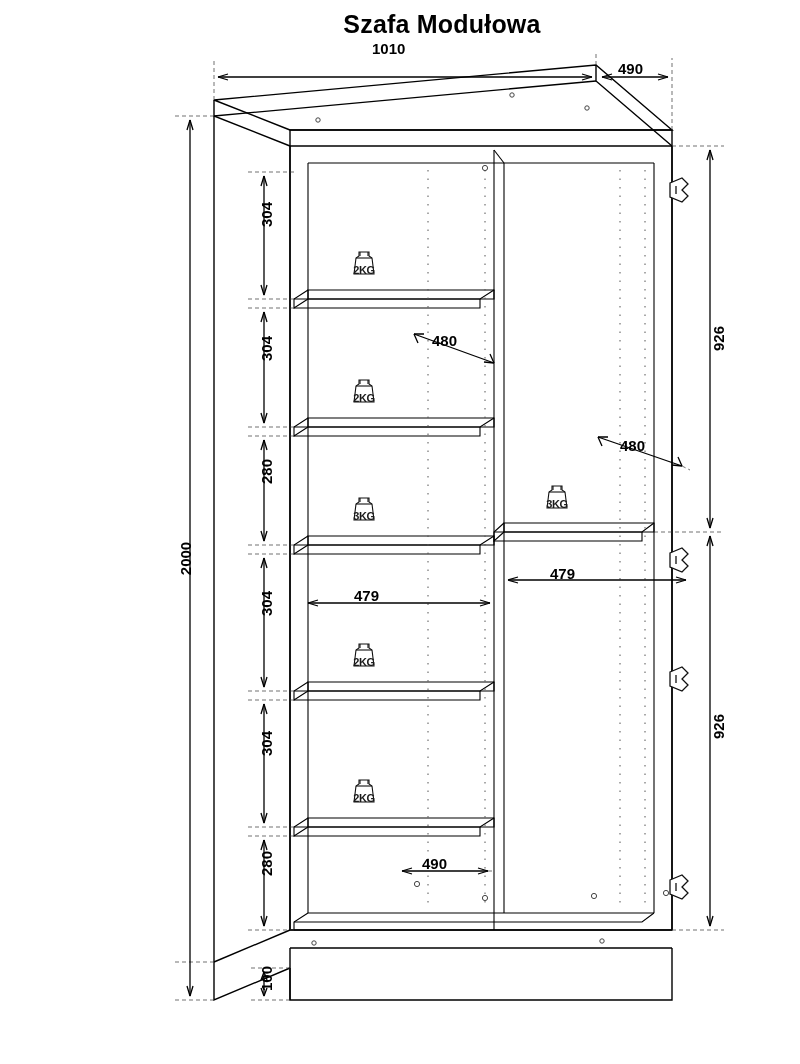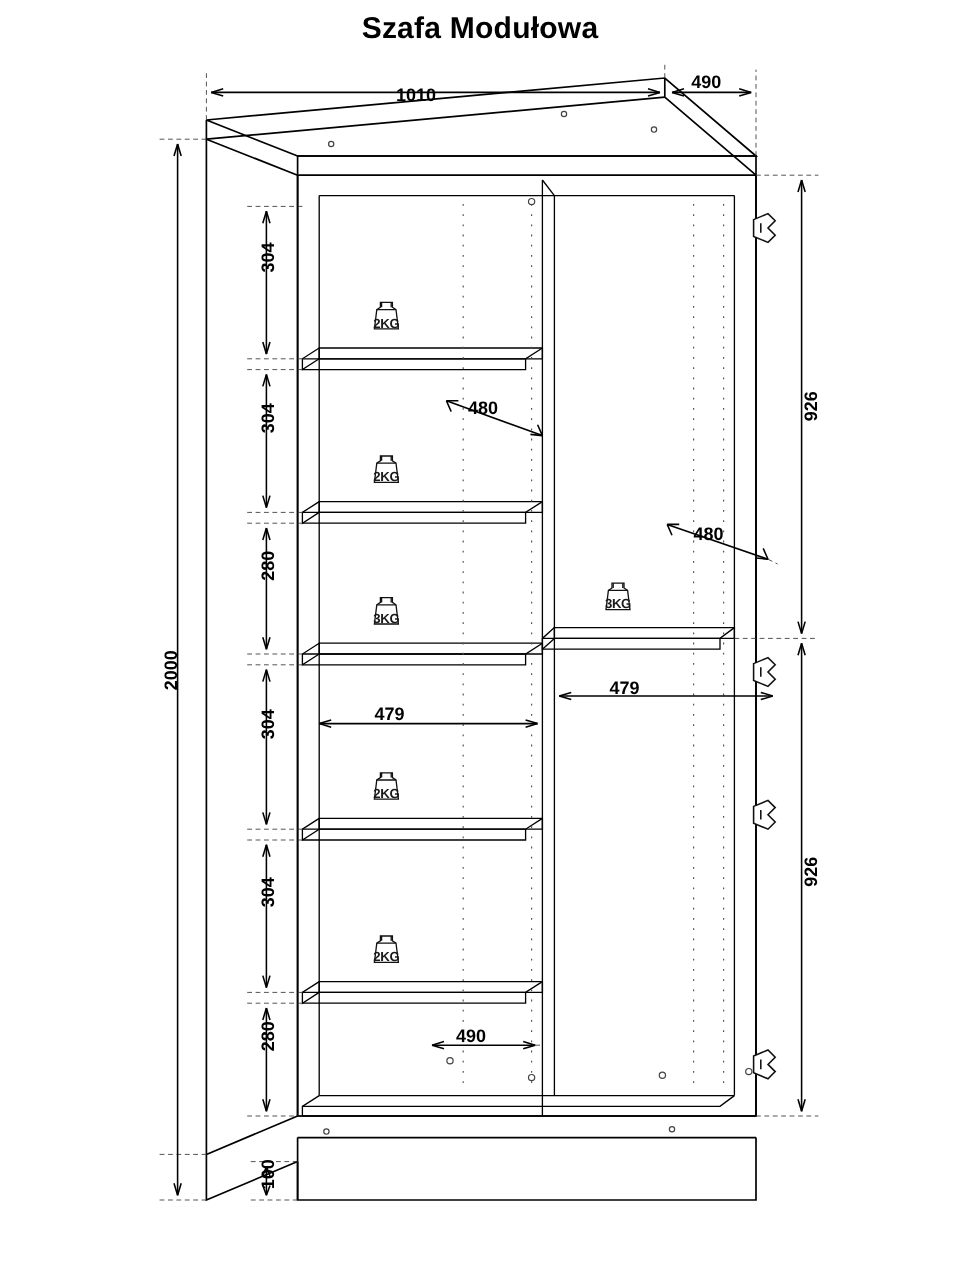--- a/index.html
+++ b/index.html
@@ -11,20 +11,21 @@
     width: 800px;
     height: 1064px;
     font-family: "Liberation Sans", sans-serif;
     color: #000000;
     overflow: hidden;
   }
   #stage {
     position: relative;
     width: 700px;
     height: 1064px;
+    margin-left: 42px;
   }
   #title {
     position: absolute;
     left: 0;
     top: 10px;
     width: 800px;
     text-align: center;
     font-size: 25px;
     font-weight: bold;
     letter-spacing: 0.2px;
@@ -293,21 +294,21 @@
         <path d="M446,871 L436,868 M446,871 L436,874"></path>
       </g>
 
       <g stroke="#333333" stroke-width="0.7" stroke-dasharray="4 3">
         <path d="M640,466 L648,470"></path>
         <path d="M446,871 L452,871"></path>
       </g>
     </g>
   </svg>
 
-  <div class="dim-label" style="left:330px; top:71px;">1010</div>
+  <div class="dim-label" style="left:330px; top:40px;">1010</div>
   <div class="dim-label" style="left:576px; top:60px;">490</div>
 
   <div class="dim-label dim-vert" style="left:113px; top:550px; width:60px; text-align:center;">2000</div>
 
   <div class="dim-label dim-vert" style="left:646px; top:330px; width:60px; text-align:center;">926</div>
   <div class="dim-label dim-vert" style="left:646px; top:718px; width:60px; text-align:center;">926</div>
 
   <div class="dim-label dim-vert" style="left:196px; top:206px; width:56px; text-align:center;">304</div>
   <div class="dim-label dim-vert" style="left:196px; top:340px; width:56px; text-align:center;">304</div>
   <div class="dim-label dim-vert" style="left:196px; top:463px; width:56px; text-align:center;">280</div>

